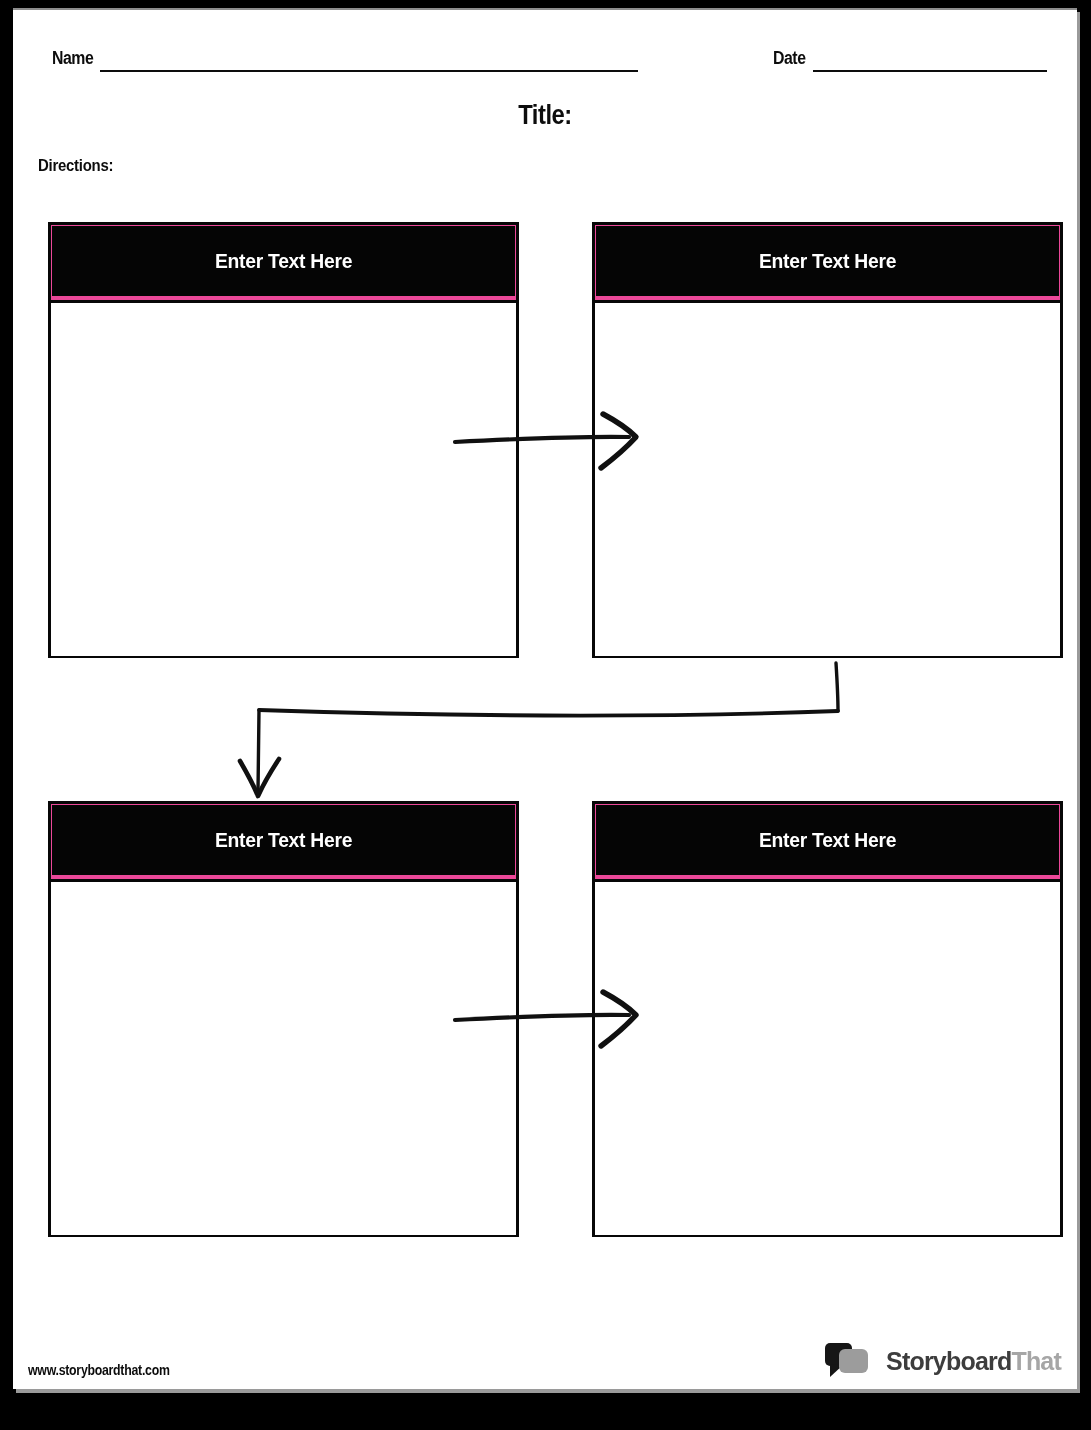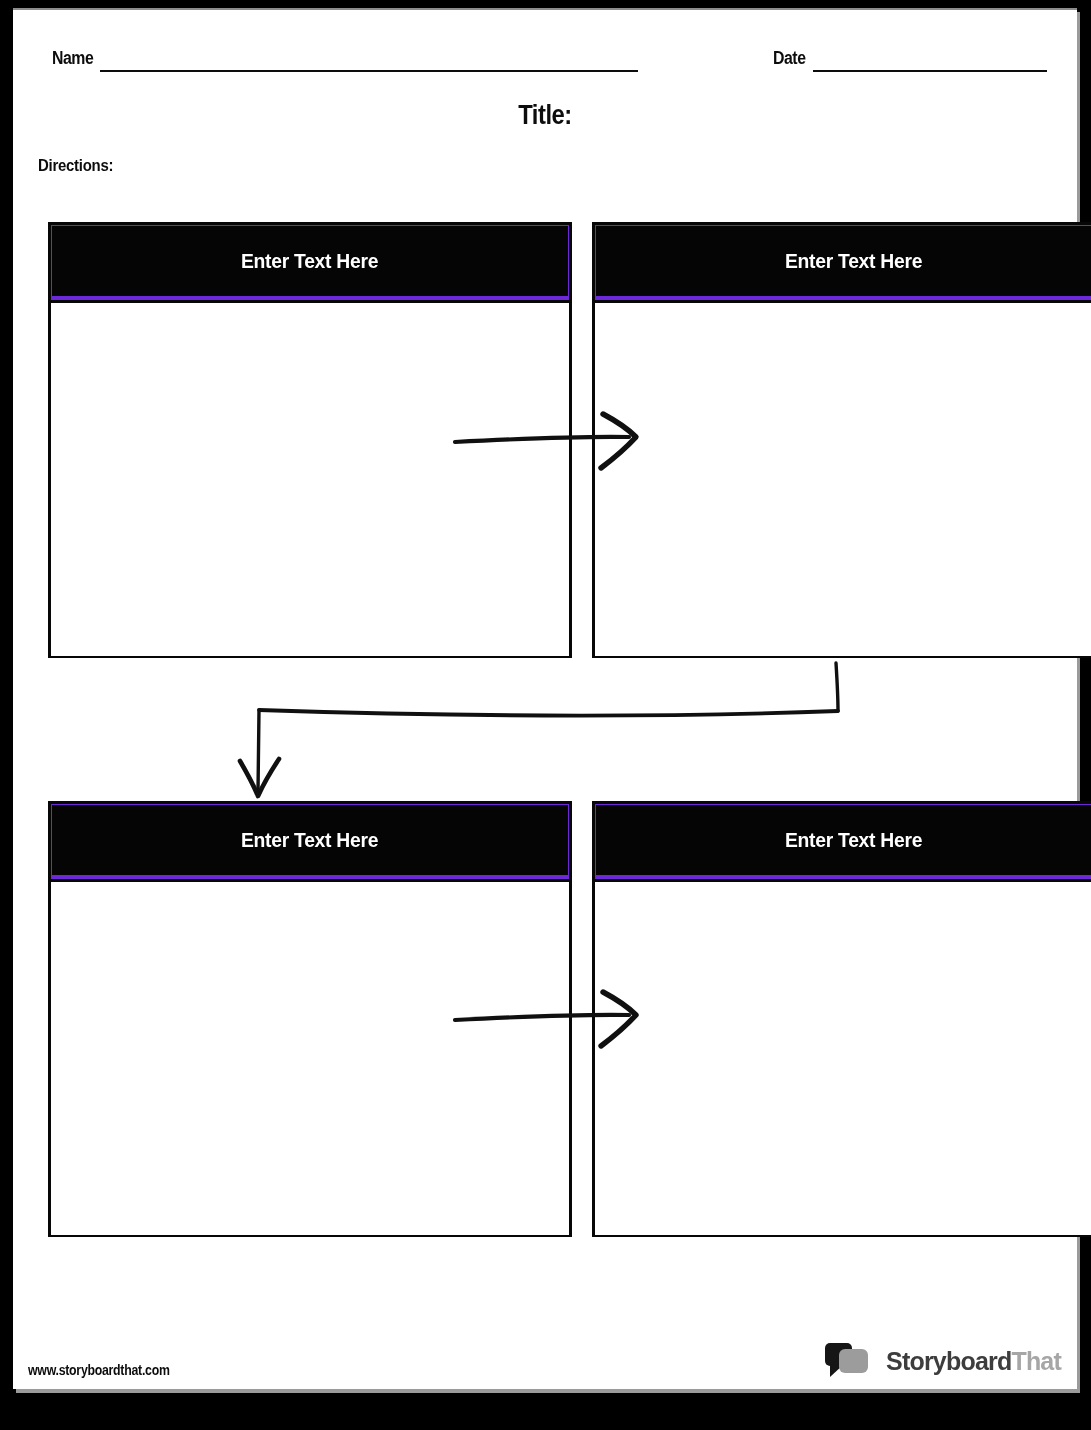--- a/index.html
+++ b/index.html
@@ -67,24 +67,24 @@
     font-size: 17px;
     letter-spacing: -0.3px;
     color: #0d0d0d;
     transform: scaleX(0.88);
     transform-origin: left center;
   }
 
   
   .tbox {
     position: absolute;
-    width: 524px;
+    width: 471px;
     height: 436px;
     border: 3px solid #070707;
-    background: #6d28d9;
+    background: #ec4899;
     box-sizing: border-box;
   }
   .tbox-1 { left: 35px;  top: 212px; }
   .tbox-2 { left: 579px; top: 212px; }
   .tbox-3 { left: 35px;  top: 791px; }
   .tbox-4 { left: 579px; top: 791px; }
 
   .tbox-header {
     margin: 1px 1px 0 1px;
     height: 70px;

